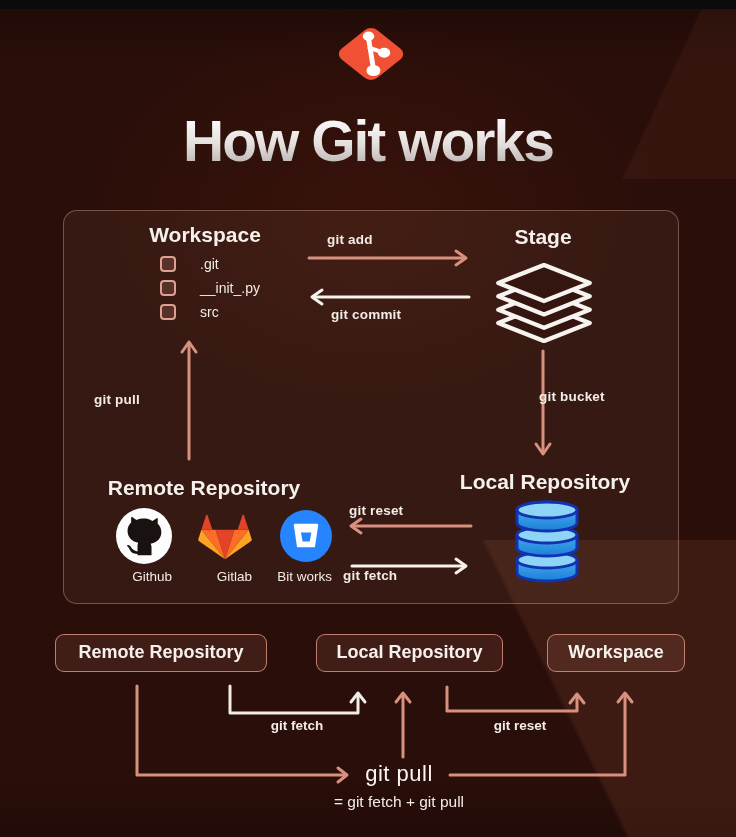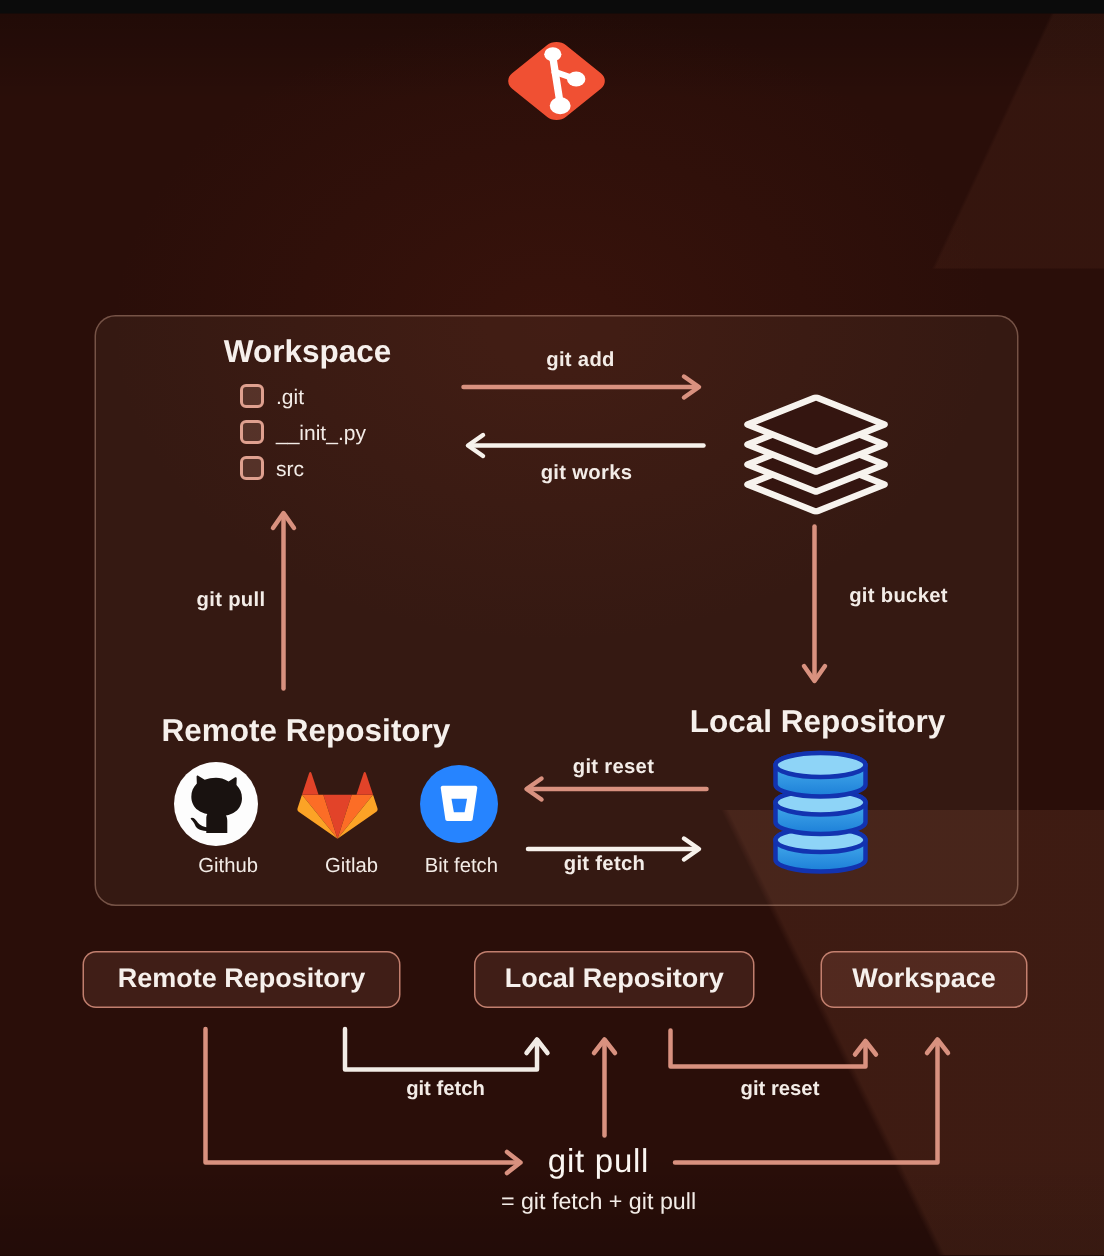--- a/index.html
+++ b/index.html
@@ -24,23 +24,23 @@
          -webkit-background-clip:text;background-clip:text;
          -webkit-text-fill-color:transparent;color:#e6e2e0;}
 
   
   .panel{position:absolute;left:63px;top:210px;width:616px;height:394px;
          border:1.5px solid rgba(255,205,185,0.32);border-radius:14px;
          background:rgba(255,210,185,0.055);box-sizing:border-box;}
   .panel *{box-sizing:border-box;}
   .abs{position:absolute;}
   .sec-title{font-size:21px;font-weight:700;color:#f6f0ec;text-align:center;}
-  .cmd{font-size:13.5px;font-weight:700;color:#f3ece7;text-align:center;letter-spacing:.2px;}
+  .cmd{font-size:13.5px;font-weight:700;color:#f3ece7;letter-spacing:.2px;}
   .files{position:absolute;left:96px;top:41px;}
-  .file-row{display:flex;align-items:center;height:24px;gap:8px;}
+  .file-row{display:flex;align-items:center;height:24px;gap:24px;}
   .file-icon{width:16px;height:16px;border:2px solid #dfa08f;border-radius:4px;
              background:rgba(223,160,143,0.18);flex:0 0 auto;}
   .file-name{font-size:14px;color:#f3ece7;font-weight:400;}
   .providers{position:absolute;left:28px;top:296px;display:flex;}
   .provider{width:80px;display:flex;flex-direction:column;align-items:flex-end;}
   .provider .p-label{margin-top:5px;font-size:13.5px;color:#f3ece7;white-space:nowrap;}
   .icon-box{height:57px;display:flex;align-items:center;justify-content:center;}
   svg.overlay{position:absolute;left:0;top:0;pointer-events:none;}
 
   
@@ -67,20 +67,21 @@
     <rect x="19" y="19" width="62" height="62" rx="11" fill="#f05033" transform="rotate(45 50 50)"></rect>
     <g stroke="#ffffff" stroke-width="6" stroke-linecap="round">
       <line x1="47" y1="26" x2="53" y2="73"></line>
       <line x1="49" y1="41" x2="63" y2="47"></line>
     </g>
     <circle cx="47" cy="23" r="7" fill="#ffffff"></circle>
     <circle cx="66" cy="48" r="7.5" fill="#ffffff"></circle>
     <circle cx="53" cy="75" r="8.5" fill="#ffffff"></circle>
   </svg>
 
+  <div class="title">How Git works</div>
 
   <div class="panel">
 
     <svg class="overlay" width="616" height="394">
       <g fill="none" stroke-linecap="round" stroke-linejoin="round">
         <g stroke="#d9917f" stroke-width="3">
           <path d="M245 47 H399"></path>
             <path d="M392 40 L402 47 L392 54"></path>
         </g>
         <g stroke="#f7f2ec" stroke-width="3">
@@ -116,26 +117,27 @@
         <span class="file-icon"></span>
         <span class="file-name">__init_.py</span>
       </div>
       <div class="file-row">
         <span class="file-icon"></span>
         <span class="file-name">src</span>
       </div>
     </div>
 
     <div class="abs cmd" style="left:263px;top:21px;width:120px;">git add</div>
-    <div class="abs cmd" style="left:267px;top:96px;width:120px;">git works</div>
+    <div class="abs cmd" style="left:267px;top:96px;width:120px;">git commit</div>
     <div class="abs cmd" style="left:475px;top:178px;width:120px;">git bucket</div>
     <div class="abs cmd" style="left:30px;top:181px;width:120px;">git pull</div>
     <div class="abs cmd" style="left:285px;top:292px;width:120px;">git reset</div>
     <div class="abs cmd" style="left:279px;top:357px;width:120px;">git fetch</div>
 
+    <div class="abs sec-title" style="left:399px;top:14px;width:160px;">Stage</div>
     <svg class="abs" style="left:430px;top:52px;" width="100" height="80" viewBox="0 0 104 84">
       <g stroke="#f7f3ee" stroke-width="4.5" fill="#341510" stroke-linejoin="round">
         <path d="M52 44 L100 63 L52 82 L4 63 Z"></path>
         <path d="M52 30 L100 49 L52 68 L4 49 Z"></path>
         <path d="M52 16 L100 35 L52 54 L4 35 Z"></path>
         <path d="M52 2  L100 21 L52 40 L4 21 Z"></path>
       </g>
     </svg>
 
     <div class="abs sec-title" style="left:371px;top:259px;width:220px;">Local Repository</div>
@@ -181,21 +183,21 @@
         </div>
         <div class="p-label">Gitlab</div>
       </div>
       <div class="provider">
         <div class="icon-box">
           <svg width="52" height="52" viewBox="0 0 32 32">
             <circle cx="16" cy="16" r="16" fill="#2684ff"></circle>
             <path fill="#ffffff" fill-rule="evenodd" d="M9.3 8.5h13.4c.5 0 .9.45.8.95l-1.9 12.8c-.06.4-.4.7-.8.7H11.2c-.4 0-.74-.3-.8-.7L8.5 9.45c-.1-.5.3-.95.8-.95zm9 10.9h-4.4l-1-5.6h6.4z"></path>
           </svg>
         </div>
-        <div class="p-label">Bit fetch</div>
+        <div class="p-label">Bit works</div>
       </div>
     </div>
   </div>
 
   <svg class="overlay" width="736" height="837">
     <g fill="none" stroke-linecap="round" stroke-linejoin="round">
       <g stroke="#d9917f" stroke-width="3">
         <path d="M137 686 V775 H344"></path>
           <path d="M338 768 L347 775 L338 782"></path>
       </g>

